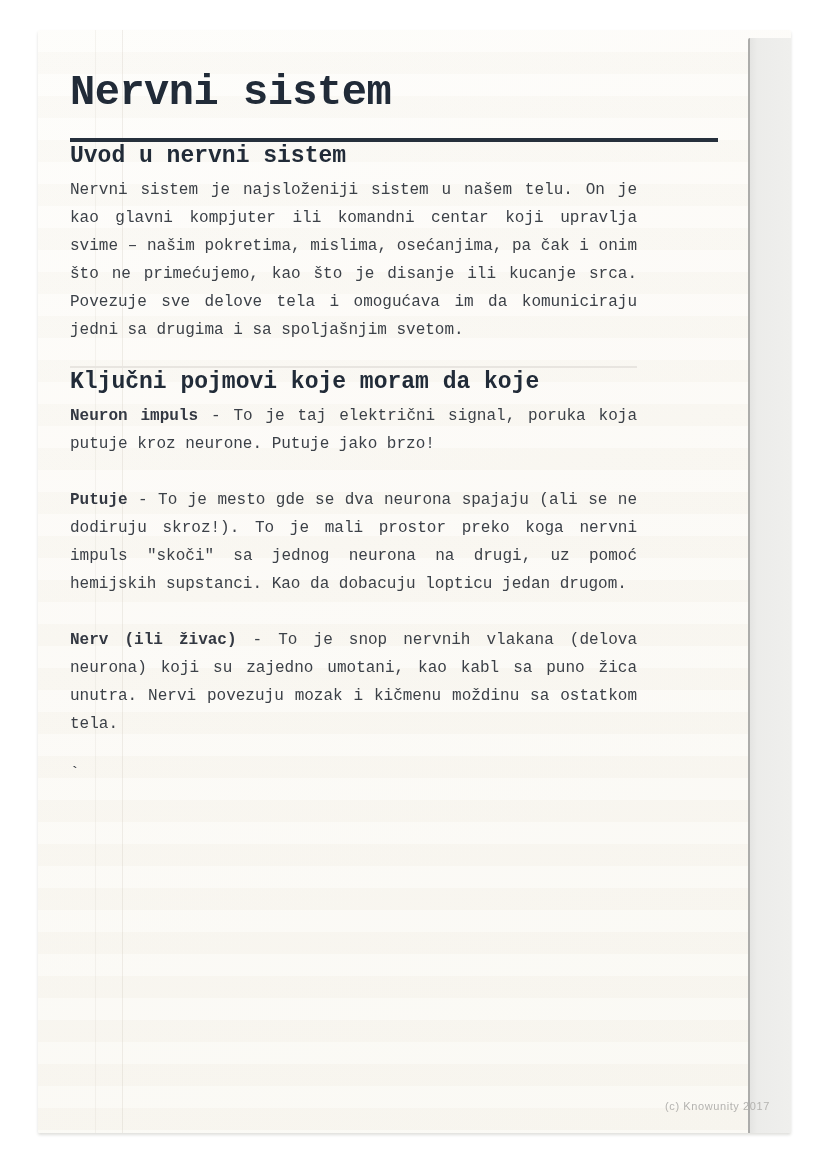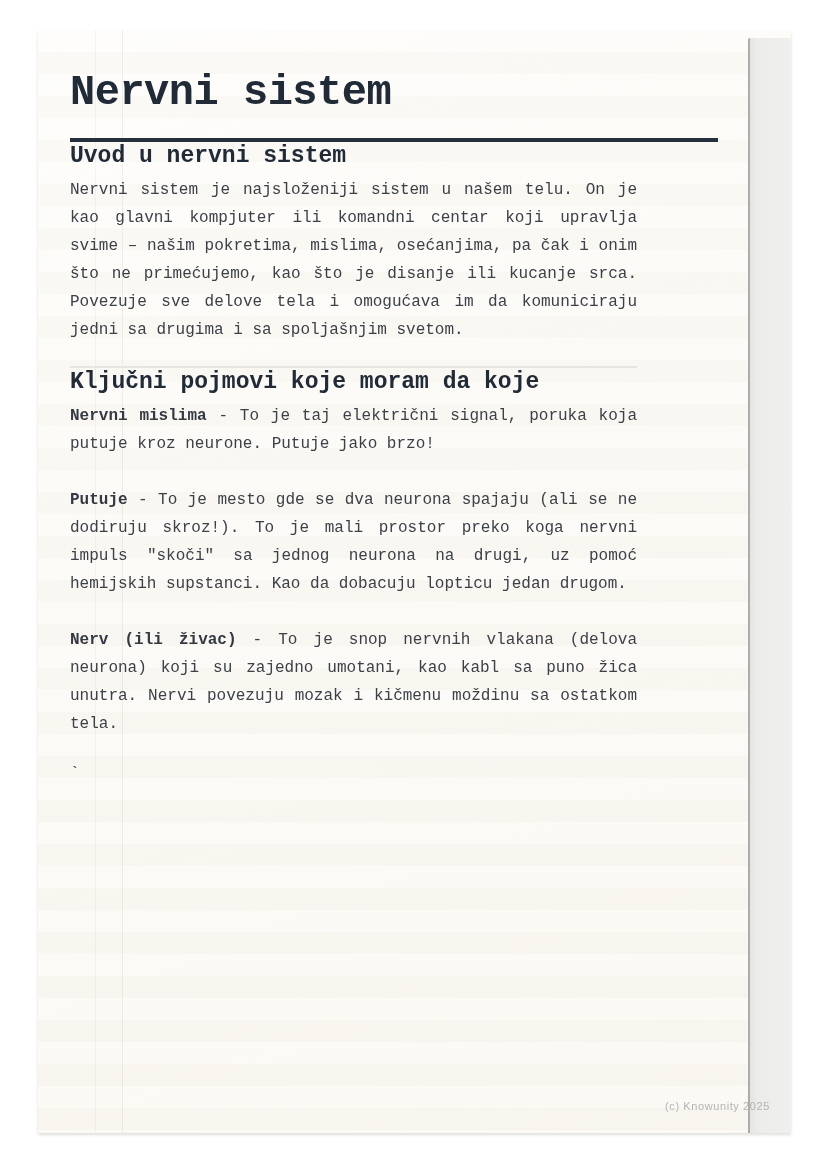--- a/index.html
+++ b/index.html
@@ -122,21 +122,21 @@
   <div class="edge-strip"></div>
 
   <div class="content">
     <h1 class="doc-title">Nervni sistem</h1>
     <div class="title-rule"></div>
     <div id="sections">
         <h2 class="section-heading">Uvod u nervni sistem</h2>
         <p class="body-paragraph"><span>Nervni sistem je najsloženiji sistem u našem telu. On je kao glavni kompjuter ili komandni centar koji upravlja svime – našim pokretima, mislima, osećanjima, pa čak i onim što ne primećujemo, kao što je disanje ili kucanje srca. Povezuje sve delove tela i omogućava im da komuniciraju jedni sa drugima i sa spoljašnjim svetom.</span></p>
         <div class="section-divider"></div>
         <h2 class="section-heading">Ključni pojmovi koje moram da koje</h2>
-        <p class="body-paragraph"><strong>Nervni mislima</strong><span> - To je taj električni signal, poruka koja putuje kroz neurone. Putuje jako brzo!</span></p>
+        <p class="body-paragraph"><strong>Neuron impuls</strong><span> - To je taj električni signal, poruka koja putuje kroz neurone. Putuje jako brzo!</span></p>
         <p class="body-paragraph"><strong>Putuje</strong><span> - To je mesto gde se dva neurona spajaju (ali se ne dodiruju skroz!). To je mali prostor preko koga nervni impuls "skoči" sa jednog neurona na drugi, uz pomoć hemijskih supstanci. Kao da dobacuju lopticu jedan drugom.</span></p>
         <p class="body-paragraph"><strong>Nerv (ili živac)</strong><span> - To je snop nervnih vlakana (delova neurona) koji su zajedno umotani, kao kabl sa puno žica unutra. Nervi povezuju mozak i kičmenu moždinu sa ostatkom tela.</span></p>
       </div>
     <div class="stray-char">`</div>
   </div>
 
-  <div class="footer-copyright">(c) Knowunity 2025</div>
+  <div class="footer-copyright">(c) Knowunity 2017</div>
 </div>
 
 </body></html>

